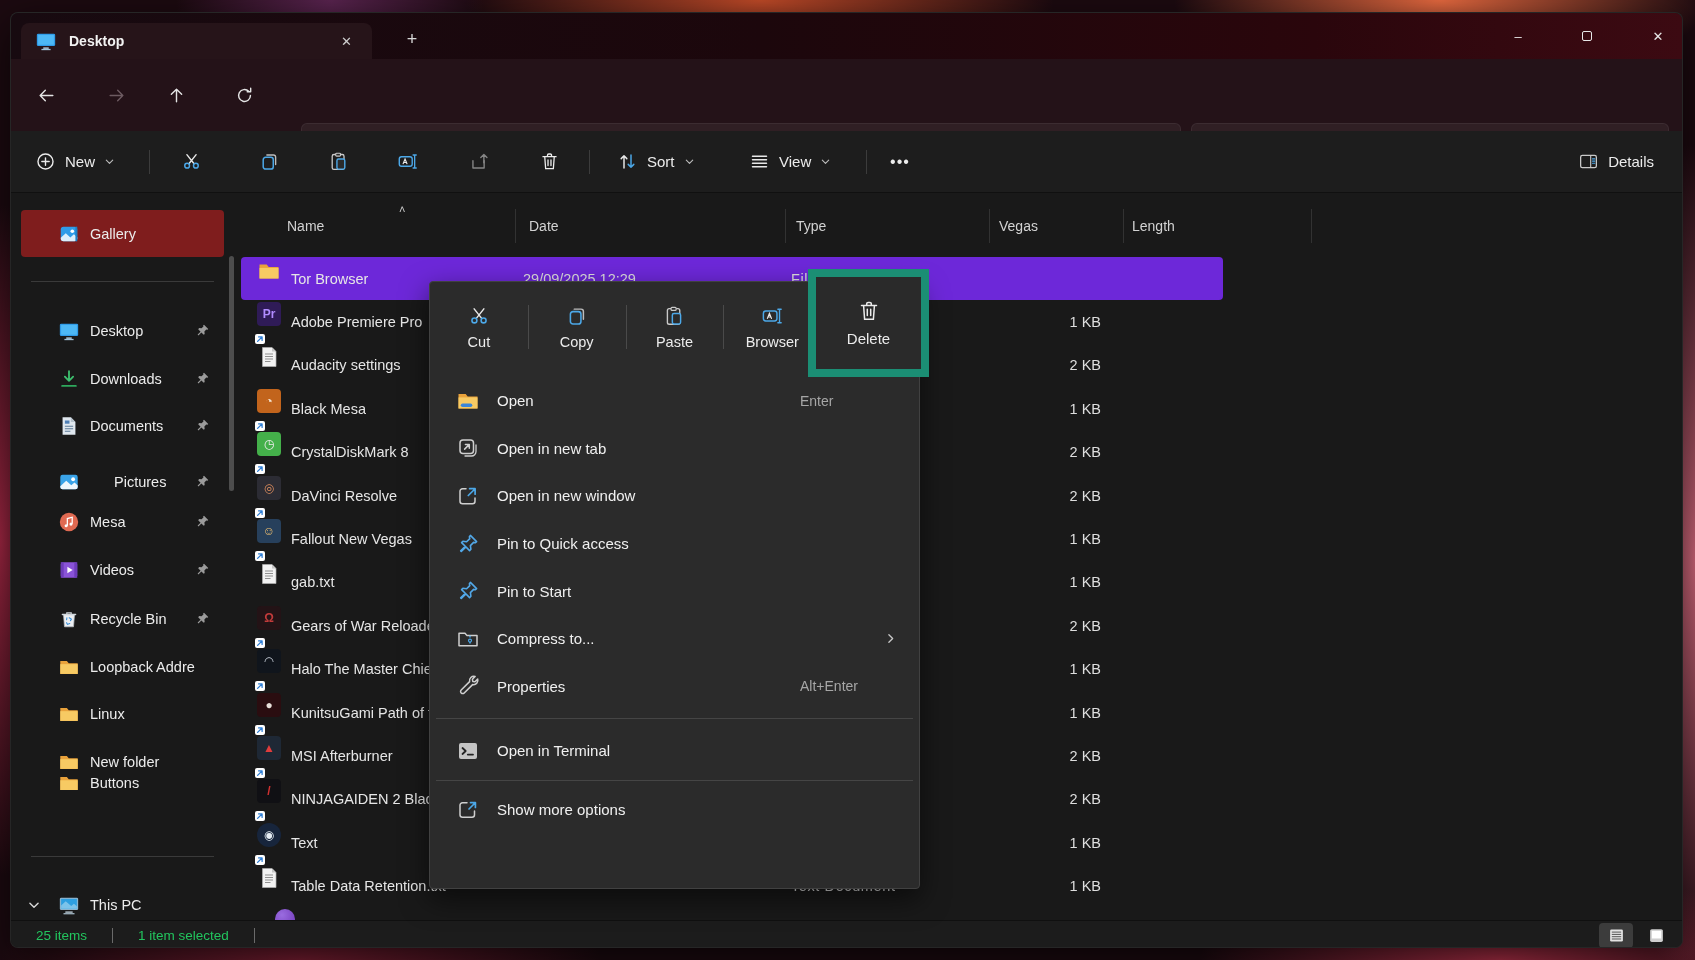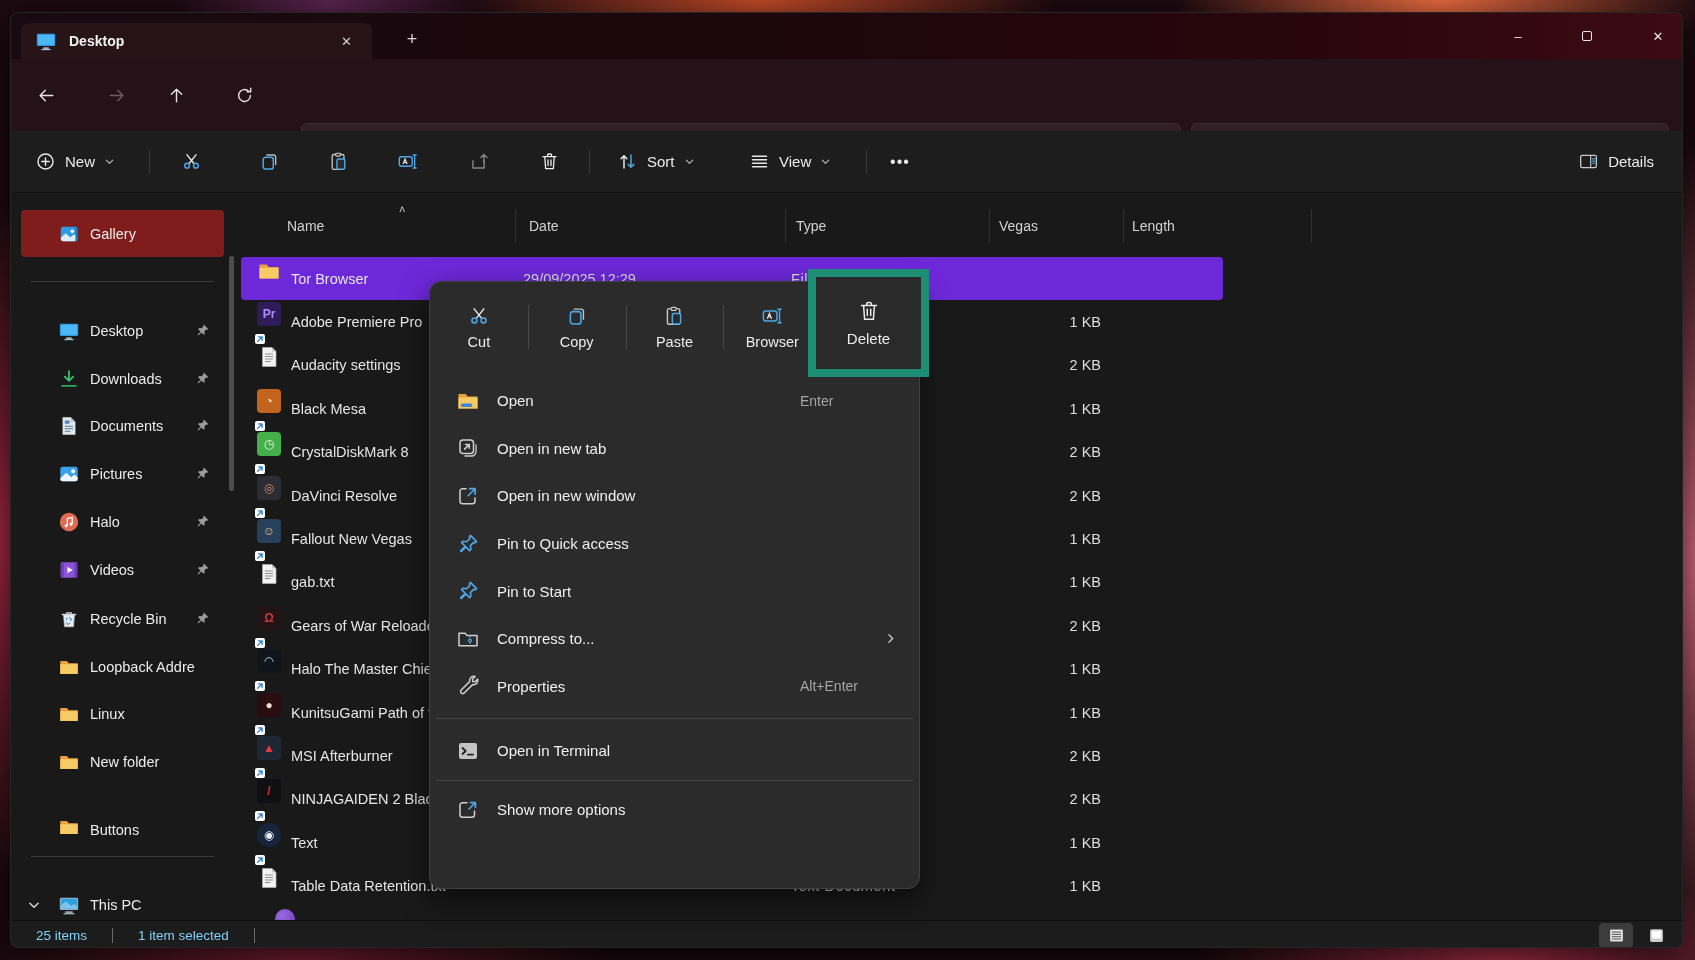--- a/index.html
+++ b/index.html
@@ -117,21 +117,21 @@
   .fc-size { width:134px; padding-right:22px; flex:none; text-align:right; white-space:nowrap; color:#dedede; }
   .tile { width:24px; height:24px; border-radius:4px; display:flex; align-items:center; justify-content:center; font-size:12px; font-weight:700; }
   .tile.round { border-radius:50%; }
   .sc-badge { position:absolute; left:-2px; bottom:-2px; width:10px; height:10px; background:#fff; border-radius:2px; display:flex; align-items:center; justify-content:center; }
   .sc-badge svg { width:8px; height:8px; }
   #peek-icon { position:absolute; left:36px; top:716px; width:20px; height:20px; border-radius:50%; background:radial-gradient(circle at 35% 30%, #9a6ce0, #6d35b5); }
 
   
   #menu {
     position:absolute; left:418px; top:268px; width:491px; height:608px;
-    background:#2b2b2b; border:1px solid #414141; border-radius:12px;
+    background:#2b2b2b; border:1px solid #414141; border-radius:4px;
     box-shadow:0 10px 28px rgba(0,0,0,.55); z-index:20;padding-left:23px;
   }
   #cmdbar { position:absolute; left:0; top:0; width:100%; height:90px; display:flex; }
   .cmdcell { flex:1; display:flex; flex-direction:column; align-items:center; justify-content:center; gap:7px; font-size:14.5px; color:#ececec; position:relative; }
   .cmdcell svg { width:22px; height:22px; }
   .cmdcell + .cmdcell::before { content:""; position:absolute; left:0; top:23px; width:1px; height:44px; background:#4a4a4a; }
   #menubody { position:absolute; left:0; top:90px; width:100%; padding-top:5px; }
   .mitem { position:relative; height:47.6px; display:flex; align-items:center; font-size:15px; color:#f0f0f0; }
   .mitem .mic { position:absolute; left:26px; width:24px; height:24px; }
   .mitem .mic svg { width:24px; height:24px; }
@@ -146,21 +146,21 @@
   
   #greenbox {
     position:absolute; left:797px; top:256px; width:121px; height:108px;
     border:8px solid #1b8e74; background:#2a2a2a; z-index:30;
     display:flex; flex-direction:column; align-items:center; justify-content:center; gap:7px;
     font-size:15px; color:#ececec;
   }
   #greenbox svg { width:24px; height:24px; }
 
   
-  #statusbar { position:absolute; left:0; top:907px; width:100%; height:29px; background:#1c1c1c; border-top:1px solid #101010; display:flex; align-items:center; font-size:13.5px; color:#7dd3fc; }
+  #statusbar { position:absolute; left:0; top:907px; width:100%; height:29px; background:#1c1c1c; border-top:1px solid #101010; display:flex; align-items:center; font-size:13.5px; color:#22c55e; }
   #statusbar .st { margin-left:25px; }
   #statusbar .stsep { margin-left:25px; width:1px; height:15px; background:#6a6a6a; }
   .viewtoggle { position:absolute; top:2px; width:34px; height:25px; border-radius:4px; display:flex; align-items:center; justify-content:center; }
   .viewtoggle svg { width:17px; height:17px; }
   #vt-details { left:1588px; background:#3c3c3c; }
   #vt-thumb { left:1628px; }
 </style>
 </head>
 <body>
 
@@ -410,21 +410,21 @@
               <path d="M7.5 12.2h9M7.5 15h9M7.5 17.8h6" stroke="#5b7a96" stroke-width="1.2"></path>
             </svg>
           </span>
           <span class="label">Documents</span>
           <span class="pin ico">
             <svg viewBox="0 0 24 24" fill="currentColor">
               <path d="M14.4 2.8l6.8 6.8-1.3 1.3-1.9-.4-3 3 .5 3.9-1.5 1.5-3.8-3.8-4.7 4.7-1.3-1.3 4.7-4.7-3.8-3.8L6.6 8l3.9.5 3-3-.4-1.9z"></path>
             </svg>
           </span>
         </div>
-        <div class="sb-item" style="top: 257px;">
+        <div class="sb-item" style="top: 265px; gap: 24px;">
           <span class="main-ico ico">
             <svg viewBox="0 0 24 24">
               <rect x="2.5" y="4" width="19" height="16" rx="2.5" fill="#3aa3e8"></rect>
               <path d="M2.5 16.5L9 10.5l5.5 5 3.5-3 3.5 3.2v1.8a2.5 2.5 0 0 1-2.5 2.5H5a2.5 2.5 0 0 1-2.5-2.5z" fill="#eef6fc"></path>
               <circle cx="16.5" cy="9" r="2.1" fill="#fff"></circle>
             </svg>
           </span>
           <span class="label">Pictures</span>
           <span class="pin ico">
             <svg viewBox="0 0 24 24" fill="currentColor">
@@ -434,21 +434,21 @@
         </div>
         <div class="sb-item" style="top: 305px;">
           <span class="main-ico ico">
             <svg viewBox="0 0 24 24">
               <circle cx="12" cy="12" r="10" fill="#e06a52"></circle>
               <path d="M10.2 16V8.2l5.3-1.4v7" stroke="#fff" stroke-width="1.4" fill="none"></path>
               <circle cx="8.9" cy="16.1" r="1.7" fill="#fff"></circle>
               <circle cx="14.2" cy="14.3" r="1.7" fill="#fff"></circle>
             </svg>
           </span>
-          <span class="label">Halo</span>
+          <span class="label">Mesa</span>
           <span class="pin ico">
             <svg viewBox="0 0 24 24" fill="currentColor">
               <path d="M14.4 2.8l6.8 6.8-1.3 1.3-1.9-.4-3 3 .5 3.9-1.5 1.5-3.8-3.8-4.7 4.7-1.3-1.3 4.7-4.7-3.8-3.8L6.6 8l3.9.5 3-3-.4-1.9z"></path>
             </svg>
           </span>
         </div>
         <div class="sb-item" style="top: 353px;">
           <span class="main-ico ico">
             <svg viewBox="0 0 24 24">
               <rect x="3" y="3.5" width="18" height="17" rx="2.5" fill="#8a53d8"></rect>
@@ -500,21 +500,21 @@
         </div>
         <div class="sb-item" style="top: 545px;">
           <span class="main-ico ico">
             <svg viewBox="0 0 24 24">
               <path d="M2.5 5.5h7.2l2 2.4h9.8v11.6h-19z" fill="#e9a23b"></path>
               <path d="M2.5 8.9h19v10.6h-19z" fill="#f7ca63"></path>
             </svg>
           </span>
           <span class="label">New folder</span>
         </div>
-        <div class="sb-item" style="top: 598px; align-items: flex-end;">
+        <div class="sb-item" style="top: 566px;">
           <span class="main-ico ico">
             <svg viewBox="0 0 24 24">
               <path d="M2.5 5.5h7.2l2 2.4h9.8v11.6h-19z" fill="#e9a23b"></path>
               <path d="M2.5 8.9h19v10.6h-19z" fill="#f7ca63"></path>
             </svg>
           </span>
           <span class="label">Buttons</span>
         </div>
         <div class="sb-div" style="top: 663px;"></div>
         <div class="sb-item" style="top: 688px;">

